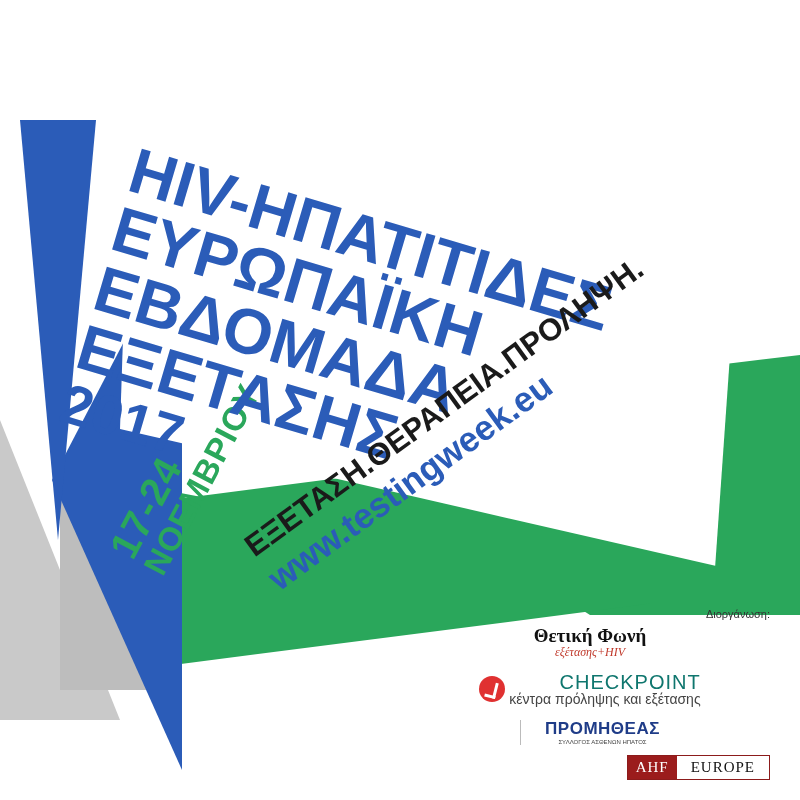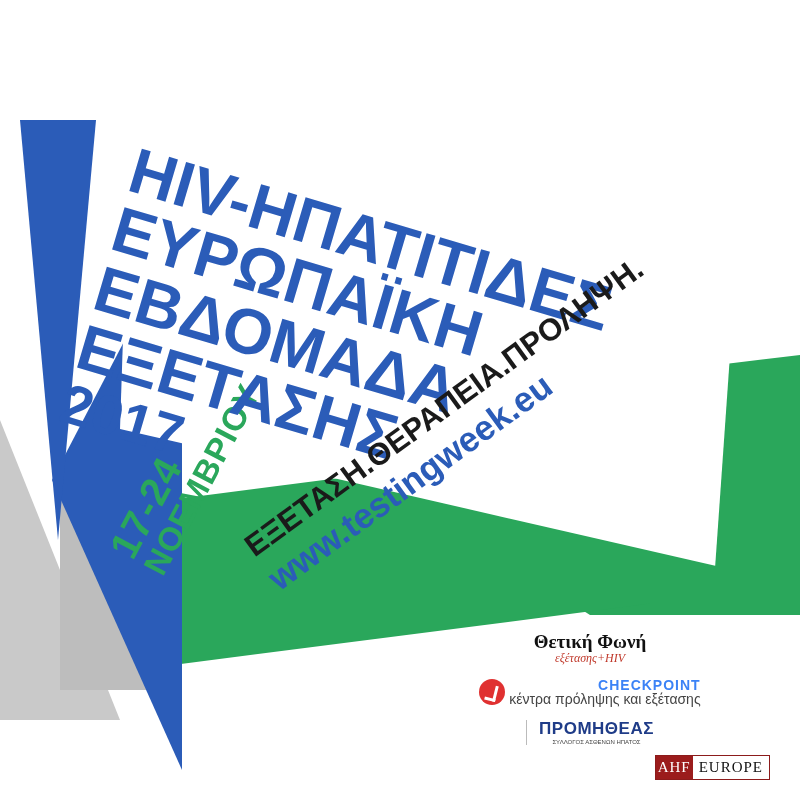--- a/index.html
+++ b/index.html
@@ -218,36 +218,36 @@
   .cp-mark:after {
     content: "";
     position: absolute;
     left: 7px; top: 6px;
     width: 8px; height: 13px;
     border-right: 3px solid #fff;
     border-bottom: 3px solid #fff;
     transform: rotate(14deg);
   }
   .cp-text .cp-name {
-    font-size: 14px;
+    font-size: 20px;
     letter-spacing: 1px;
-    color: #3b82f6;
-    font-weight: bold;
+    color: #0f766e;
+    font-weight: normal;
   }
   .cp-text .cp-sub {
     font-size: 14px;
     color: #444;
     letter-spacing: 0px;
   }
 
   .logo-promitheas {
     text-align: center;
     line-height: 1;
     border-left: 1px solid #bbb;
-    padding-left: 12px;
+    padding-left: 24px;
   }
   .logo-promitheas .p1 {
     font-size: 17px;
     font-weight: bold;
     color: #1f3c88;
     letter-spacing: 0.5px;
   }
   .logo-promitheas .p2 {
     font-size: 6px;
     color: #444;
@@ -257,29 +257,29 @@
   .ahf {
     display: inline-flex;
     align-items: stretch;
     border: 1px solid #8c1b1b;
   }
   .ahf .ahf-mark {
     background: #9b1c1c;
     color: #fff;
     font-family: "Liberation Serif", serif;
     font-size: 15px;
-    padding: 3px 2px;
+    padding: 3px 8px;
     letter-spacing: 1px;
   }
   .ahf .ahf-word {
     background: #fff;
     color: #111;
     font-family: "Liberation Serif", serif;
     font-size: 15px;
-    padding: 3px 6px;
+    padding: 3px 14px;
     letter-spacing: 1px;
   }
   .right-align { display: flex; justify-content: flex-end; }
 </style>
 </head>
 <body>
 
 <div id="poster">
 
   <div class="shape grey-tri"></div>
@@ -303,20 +303,21 @@
     <div class="title-line year">2017</div>
   </div>
 
   <div class="tilt tagline-block">
     <div class="tagline">ΕΞΕΤΑΣΗ.ΘΕΡΑΠΕΙΑ.ΠΡΟΛΗΨΗ.</div>
     <div class="url">www.testingweek.eu</div>
   </div>
 
   <div class="credits">
 
+    <div class="credit-label">Διοργάνωση:</div>
 
     <div class="logos-row">
 
       <div class="logo-thetiki">
         <div class="l1">Θετική Φωνή</div>
         <div class="l2">εξέτασης+HIV</div>
       </div>
 
       <div class="logo-checkpoint">
         <span class="cp-mark"></span>

